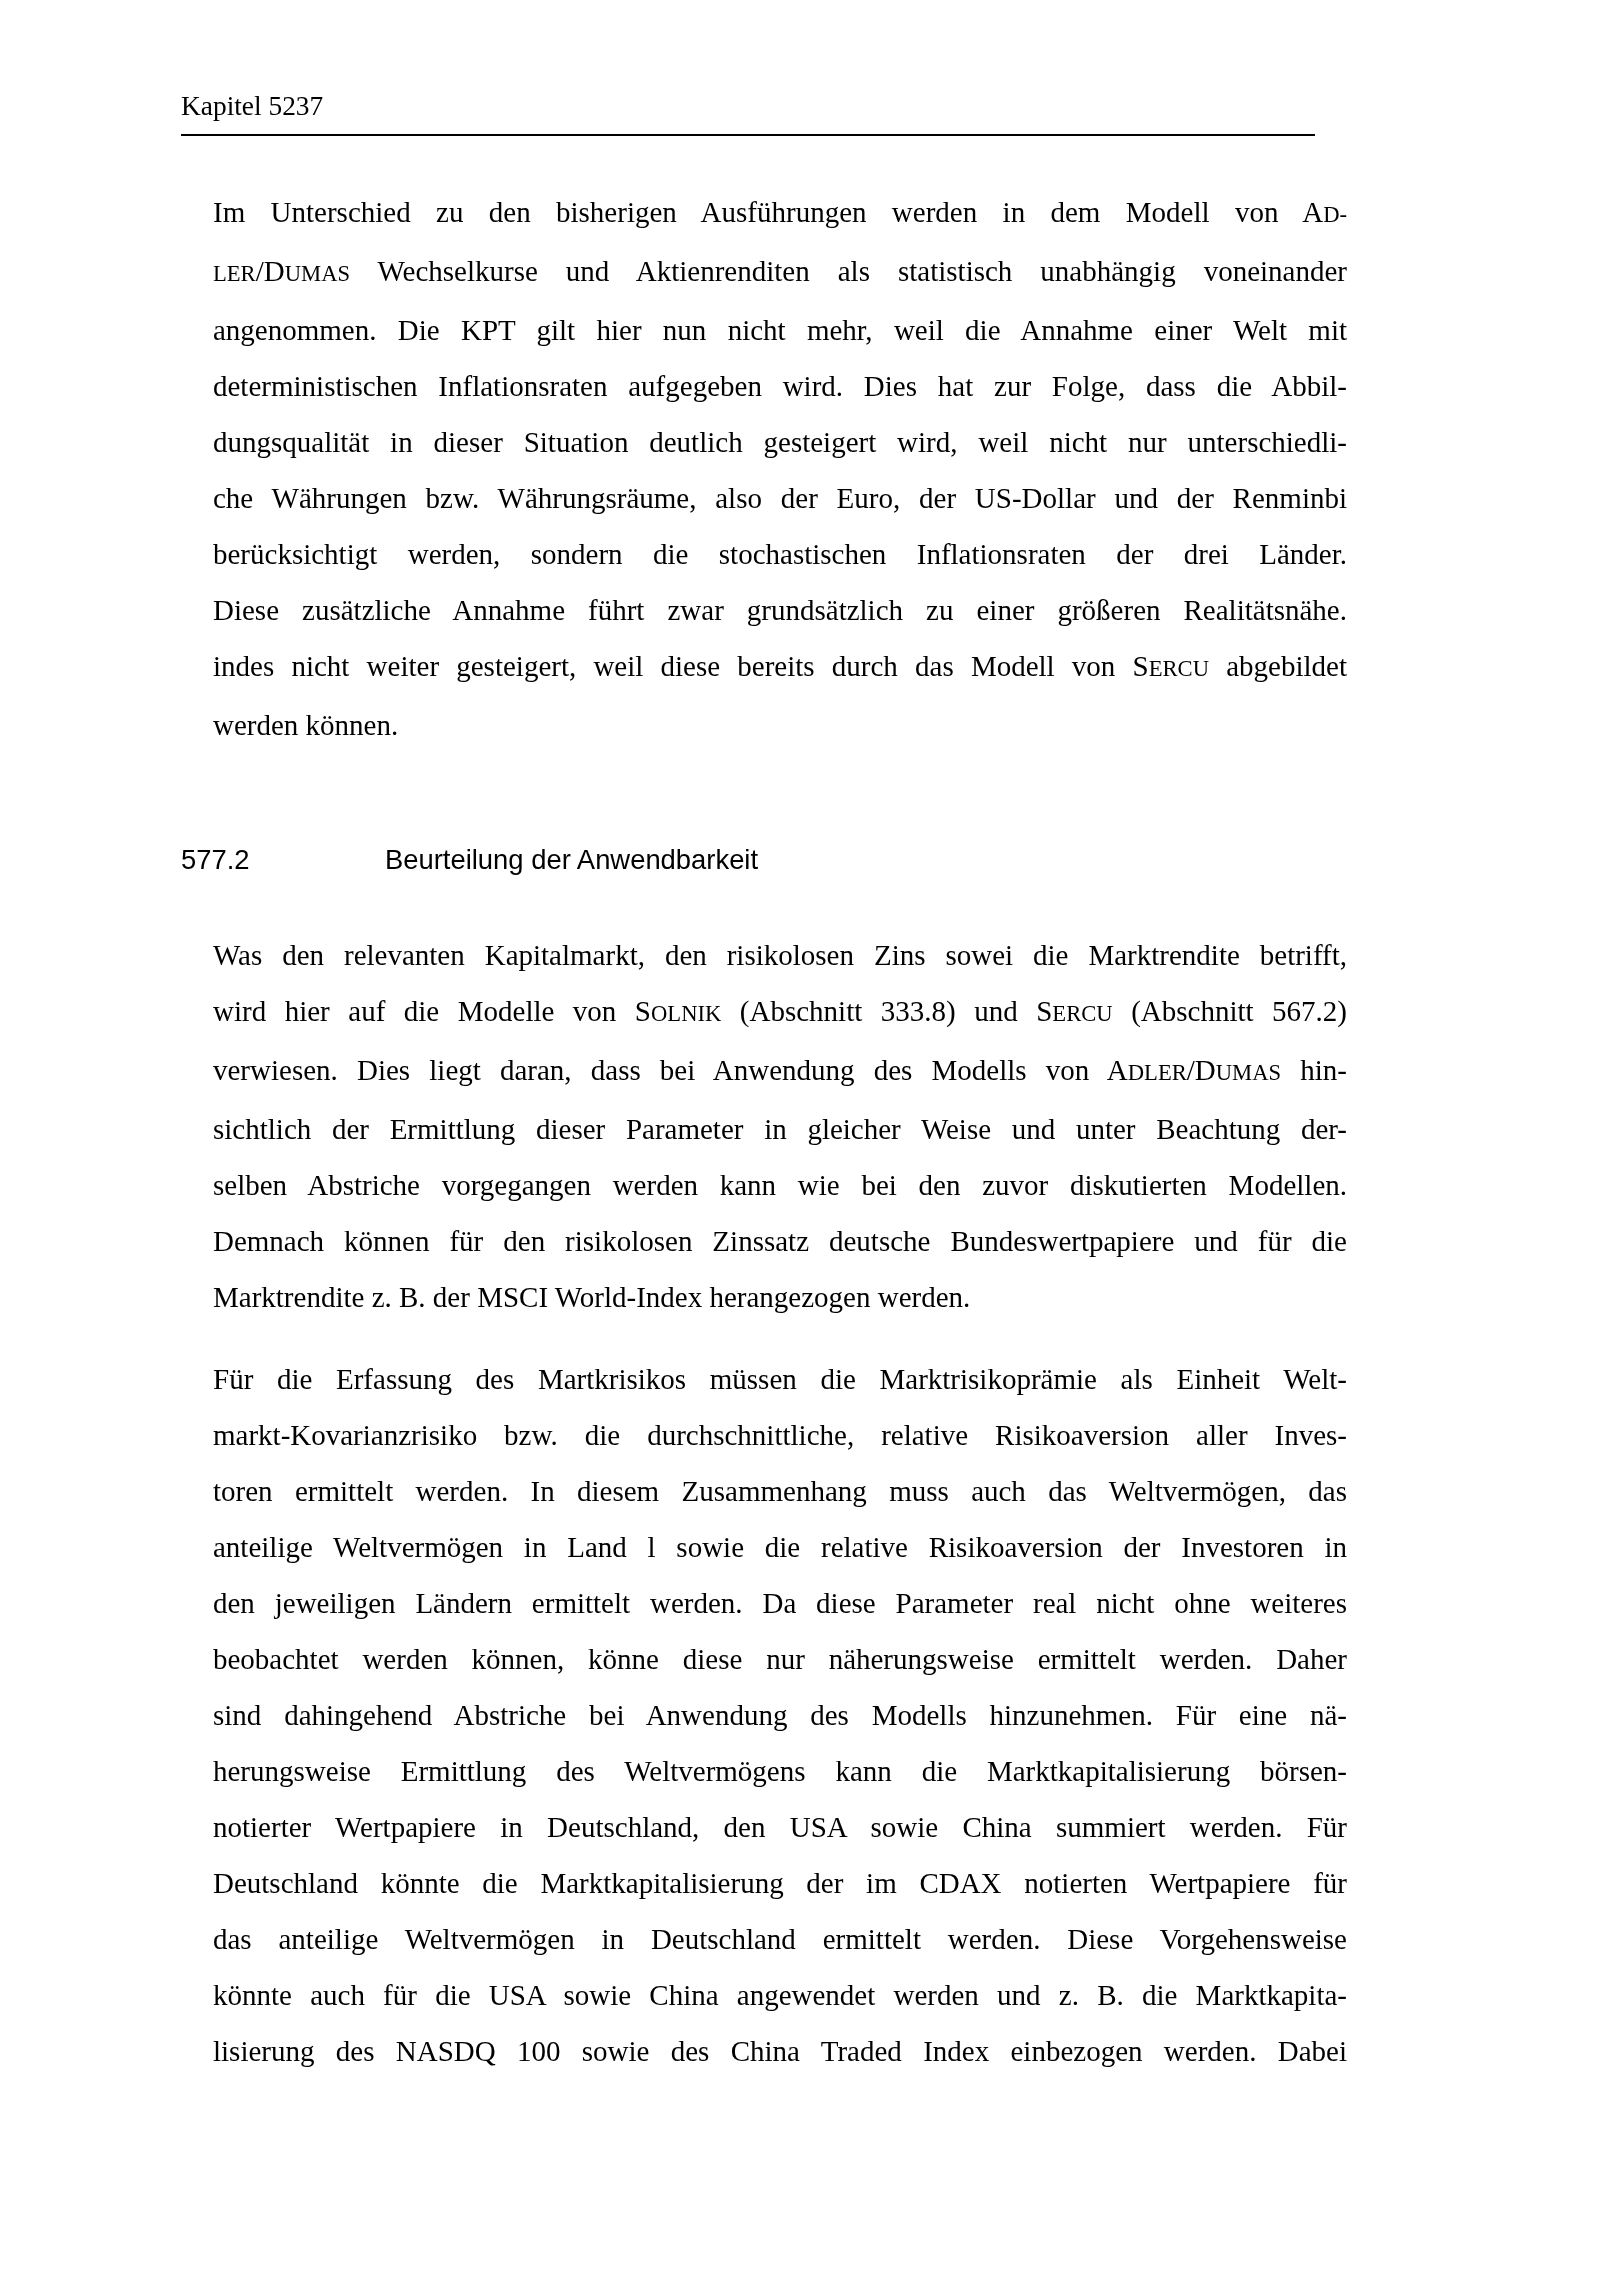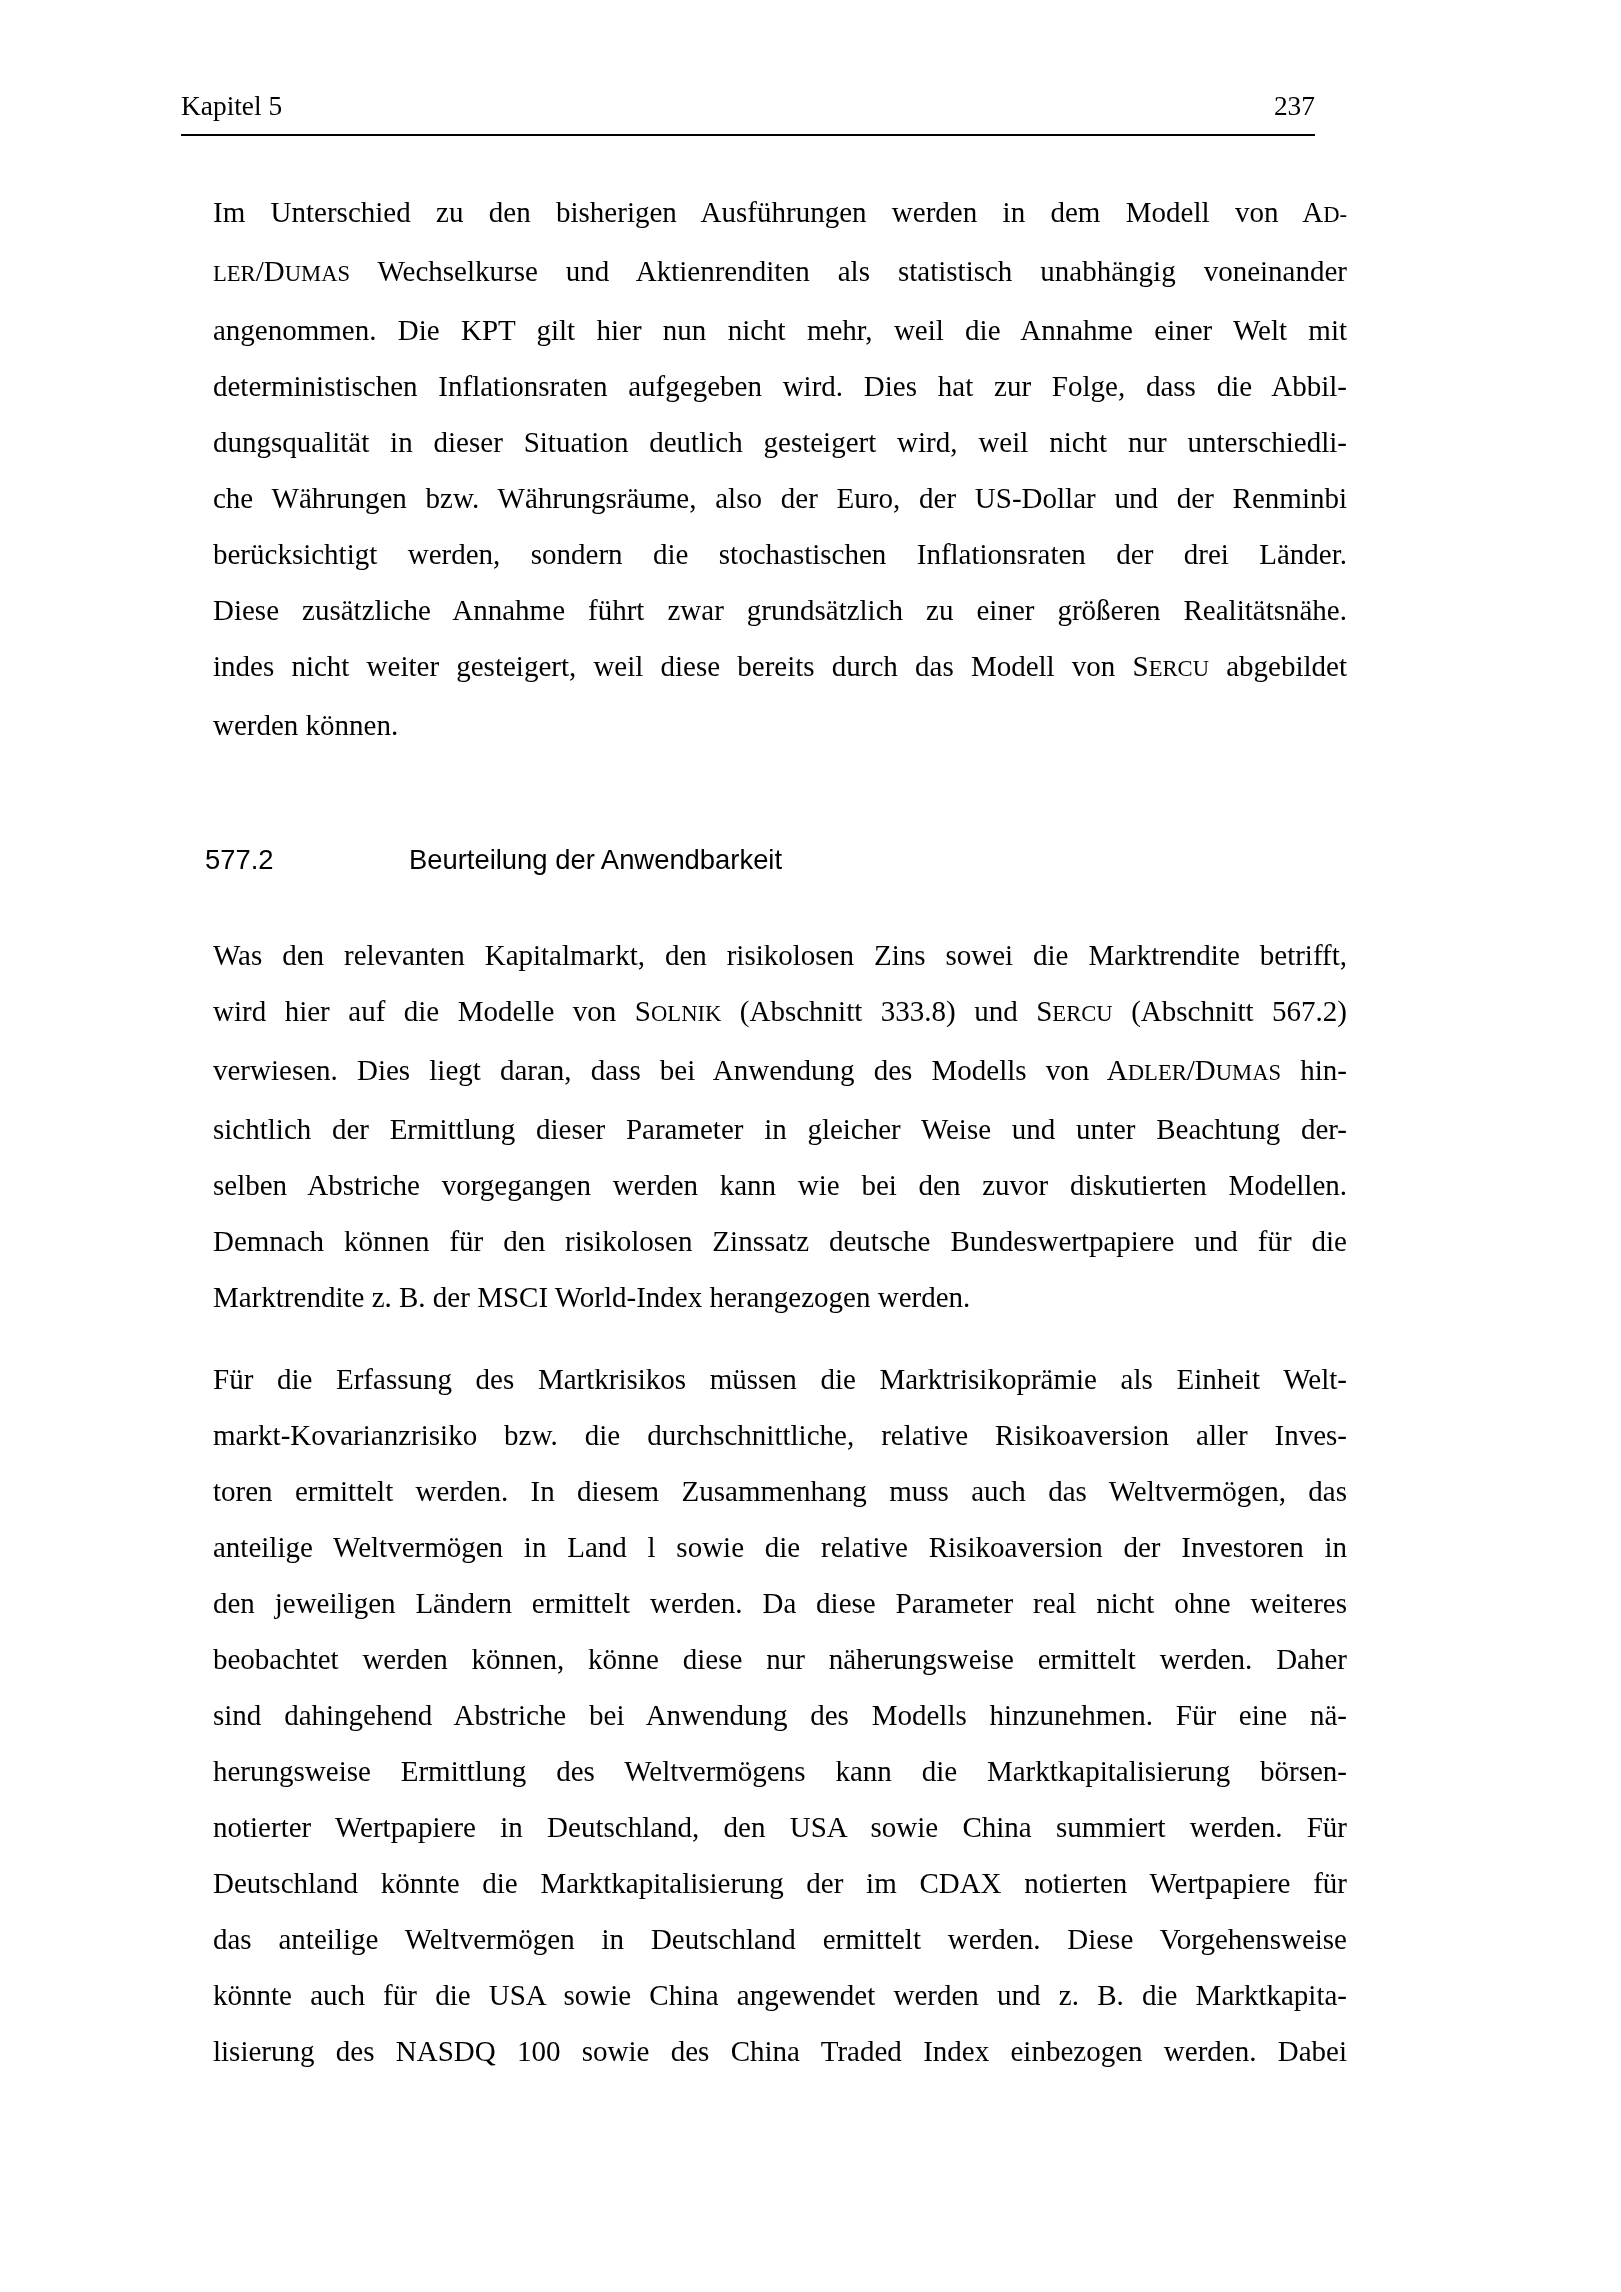--- a/index.html
+++ b/index.html
@@ -11,21 +11,20 @@
     color: #000000;
     font-family: "Liberation Serif", serif;
     overflow: hidden;
   }
   .running-header {
     position: absolute;
     left: 181px;
     top: 90px;
     width: 1134px;
     display: flex;
-    justify-content: space-between;
     font-size: 27.4px;
     line-height: 32px;
   }
   .header-rule {
     position: absolute;
     left: 181px;
     top: 134px;
     width: 1134px;
     height: 2px;
     background: #000000;
@@ -48,21 +47,21 @@
     position: absolute;
     left: 181px;
     top: 840px;
     width: 1134px;
     font-family: "Liberation Sans", sans-serif;
     font-size: 27.4px;
     font-weight: normal;
     line-height: 39px;
     margin: 0;
   }
-  .section-heading .num { display: inline-block; width: 204px; margin-left: 24px; }
+  .section-heading .num { display: inline-block; width: 204px; }
 </style>
 </head>
 <body>
 
 <div class="page">
 
   <header class="running-header">
     <span>Kapitel 5</span>
     <span>237</span>
   </header>

